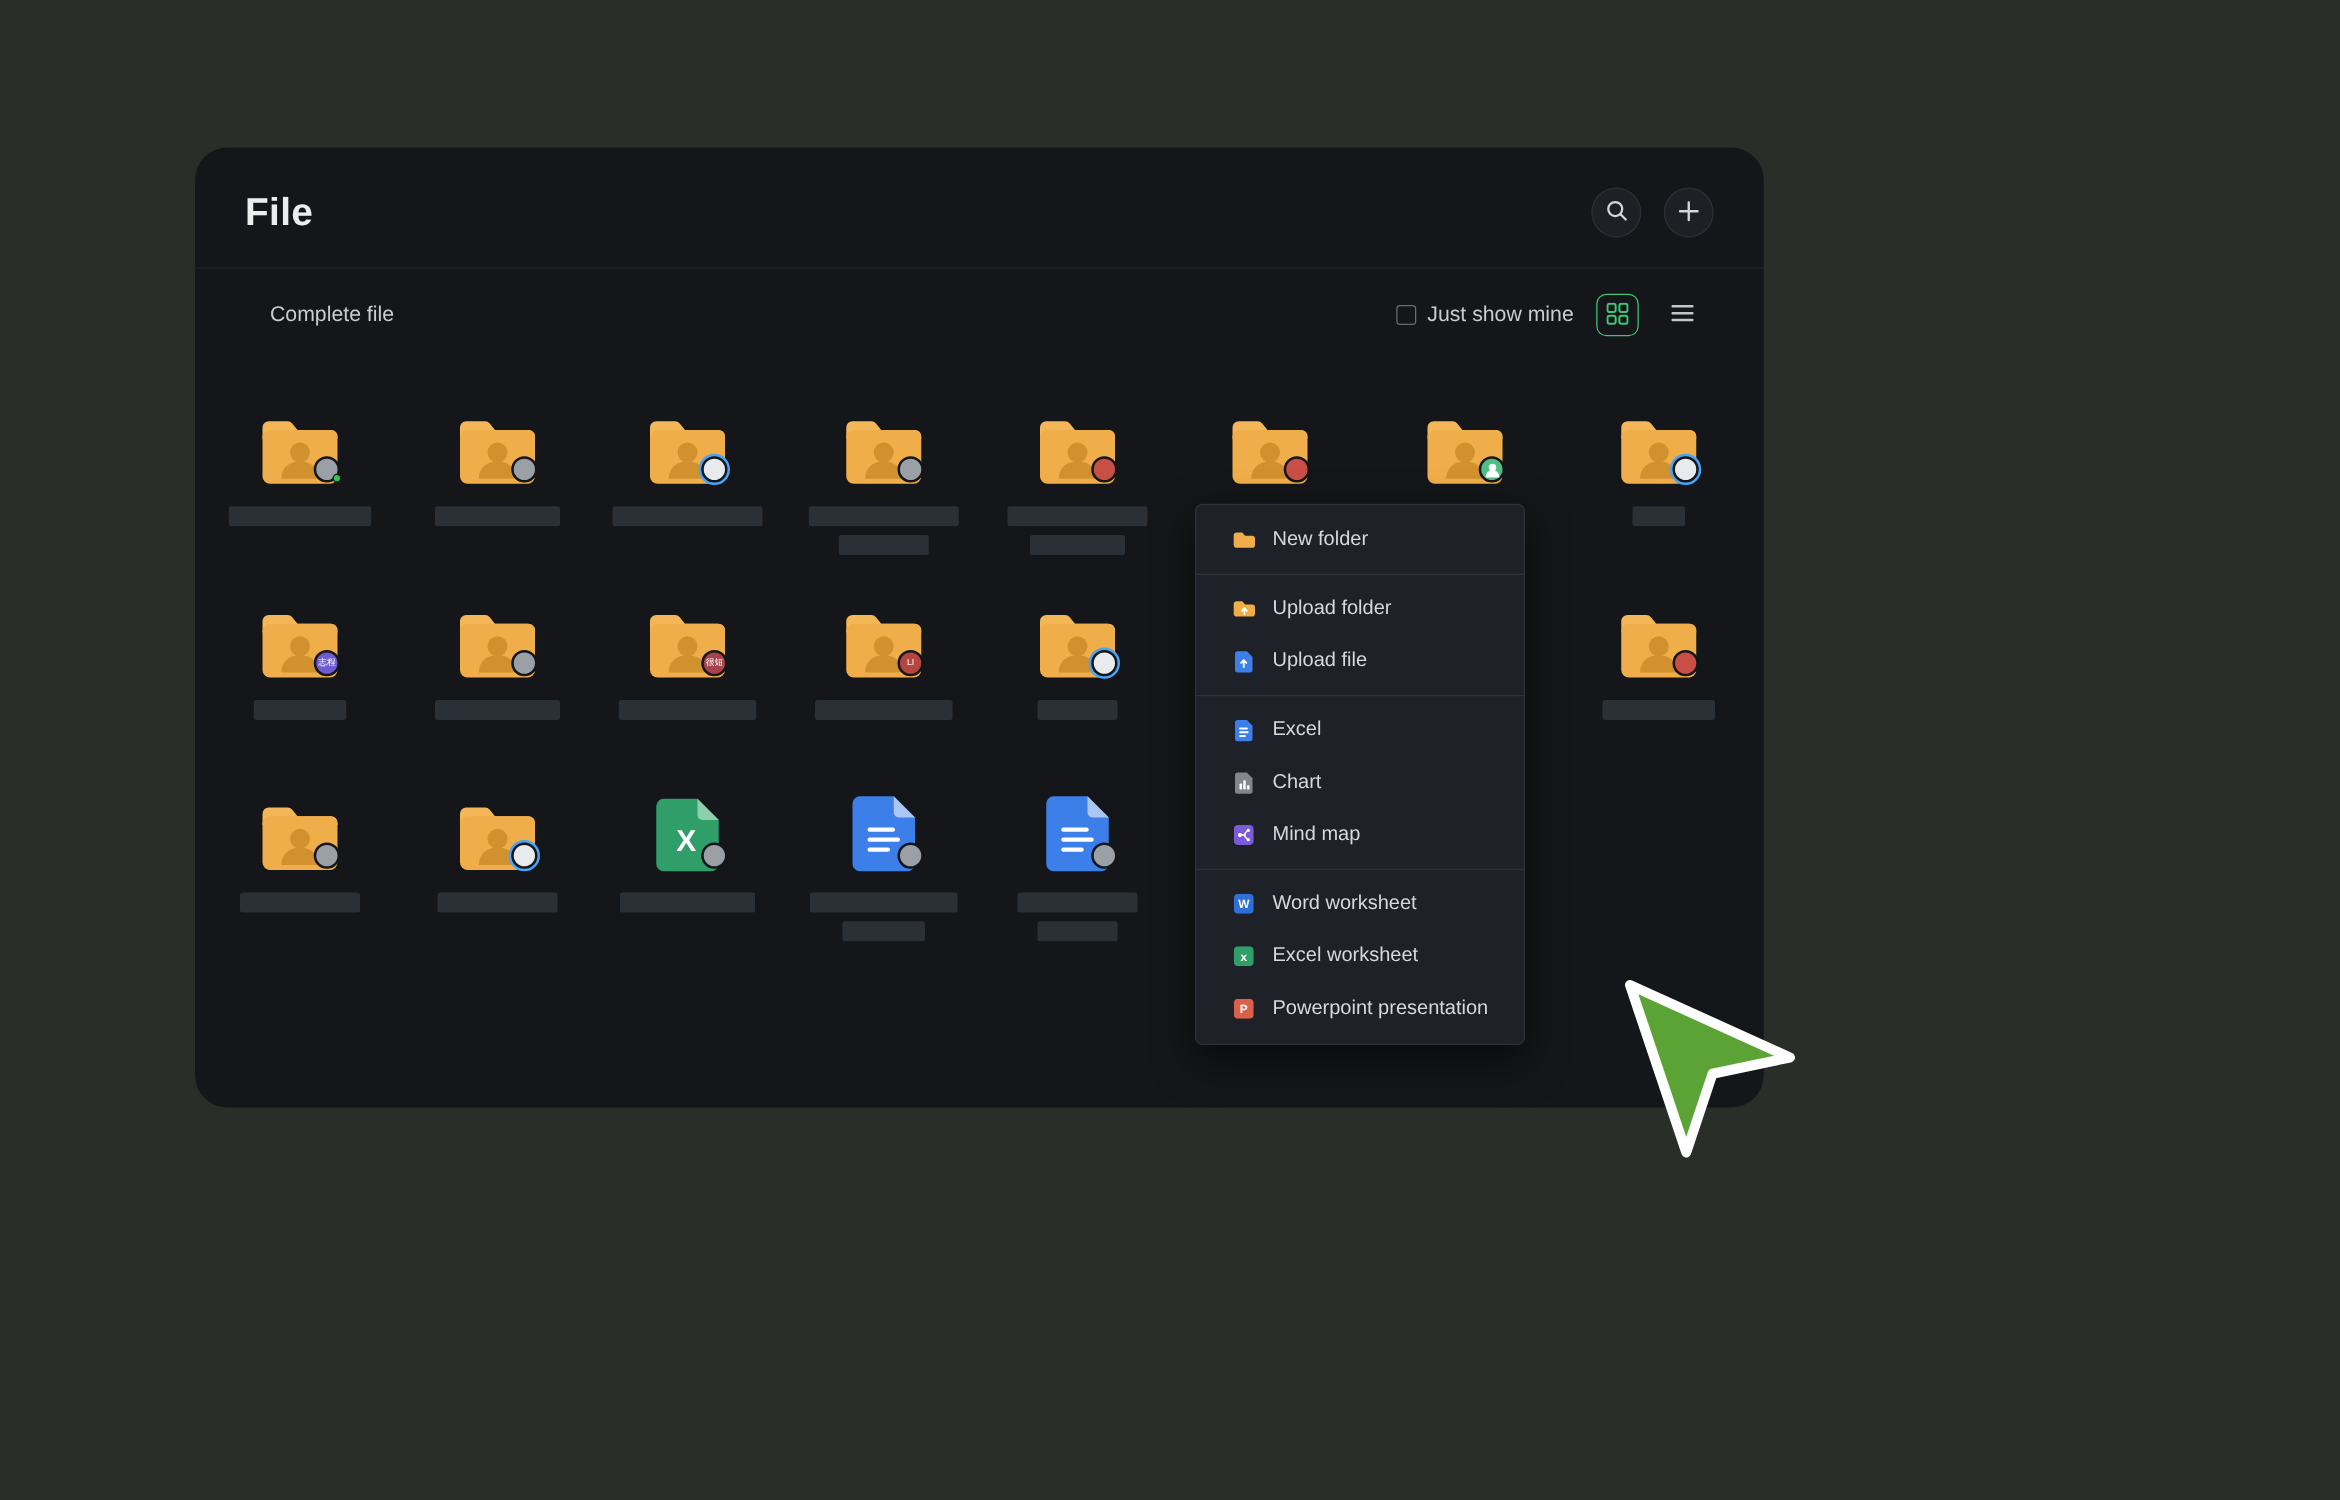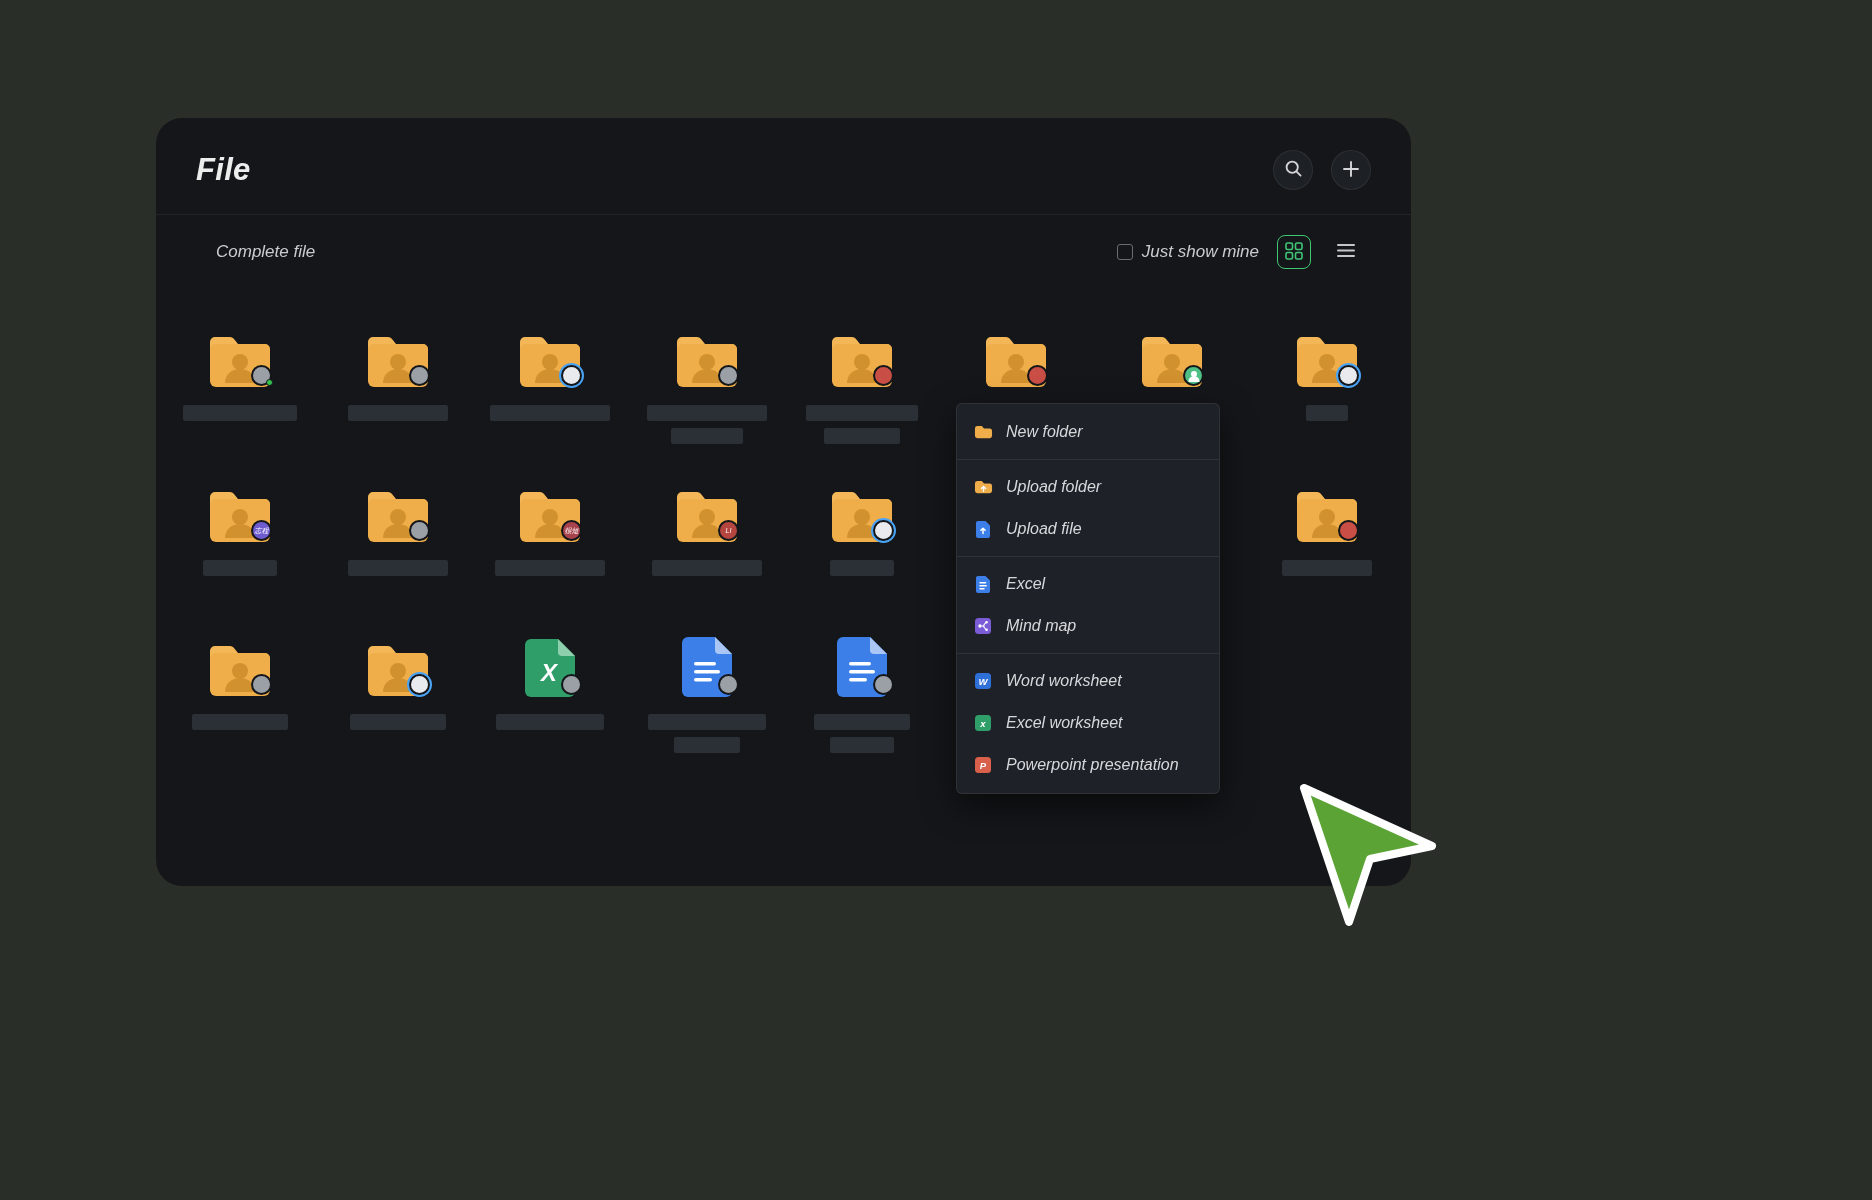--- a/index.html
+++ b/index.html
@@ -1,17 +1,17 @@
 <!DOCTYPE html>
 <html><head>
 <meta charset="utf-8">
 <style>
   html,body{margin:0;padding:0;background:#2a2e28;}
   *{box-sizing:border-box;font-family:"Liberation Sans",sans-serif;}
-  .page{position:relative;width:1872px;height:1200px;background:#2a2e28;overflow:hidden;font-style:italic;}
+  .page{position:relative;width:1872px;height:1200px;background:#2a2e28;overflow:hidden;}
 
   .panel{position:absolute;left:156px;top:118px;width:1255px;height:768px;background:#141619;border-radius:26px;}
 
   .panel-header{display:flex;justify-content:space-between;align-items:center;padding:32px 40px 24px 40px;border-bottom:1px solid rgba(255,255,255,.06);}
   .page-title{margin:0;font-size:31px;font-weight:700;color:#eceded;letter-spacing:.3px;}
   .header-actions{display:flex;gap:18px;}
   .icon-btn{width:40px;height:40px;border-radius:50%;background:#1d2126;border:1px solid rgba(255,255,255,.07);display:flex;align-items:center;justify-content:center;cursor:pointer;padding:0;}
 
   .subheader{display:flex;justify-content:space-between;align-items:center;padding:20px 48px 0 48px;}
   .section-label{color:#c9ccd0;font-size:17px;margin-left:12px;}
@@ -27,21 +27,21 @@
   .icon-wrap{position:relative;display:flex;justify-content:center;align-items:flex-end;height:66px;}
   .badge{position:absolute;width:21px;height:21px;border-radius:50%;border:2px solid #141619;display:flex;align-items:center;justify-content:center;left:calc(50% + 11px);top:42px;}
   .badge-text{font-size:7px;color:#fff;line-height:1;white-space:nowrap;}
   .status-dot{position:absolute;right:-3px;bottom:-2px;width:7px;height:7px;border-radius:50%;background:#35c24d;border:1.5px solid #141619;}
   .person-glyph{position:absolute;inset:0;}
   .person-glyph::before{content:"";position:absolute;left:50%;top:3.5px;transform:translateX(-50%);width:6px;height:6px;border-radius:50%;background:#fff;}
   .person-glyph::after{content:"";position:absolute;left:50%;bottom:2.5px;transform:translateX(-50%);width:11px;height:5.5px;border-radius:6px 6px 0 0;background:#fff;}
   .name-bar{position:absolute;height:16px;border-radius:2px;background:#2b3037;}
 
   .context-menu{position:absolute;left:800px;top:285px;width:264px;background:#1e2127;border:1px solid rgba(255,255,255,.08);border-radius:6px;padding:7px 0;box-shadow:0 12px 32px rgba(0,0,0,.55);z-index:5;}
-  .menu-item{display:flex;align-items:center;gap:13px;height:42px;padding:0 16px;cursor:pointer;}
+  .menu-item{display:flex;align-items:center;gap:13px;height:42px;padding:0 28px;cursor:pointer;}
   .menu-icon{width:20px;display:flex;justify-content:center;align-items:center;}
   .menu-label{color:#d6d9dc;font-size:16px;white-space:nowrap;}
   .menu-divider{height:1px;background:rgba(255,255,255,.08);margin:6px 0;}
 
   .cursor{position:absolute;left:1296px;top:784px;z-index:9;}
 </style>
 </head>
 <body>
 
 <div class="page">
@@ -374,20 +374,31 @@
               <path d="M3 1 h7.5 L15 5.5 v10.5 a2 2 0 0 1 -2 2 H3 a2 2 0 0 1 -2 -2 V3 a2 2 0 0 1 2 -2 z" fill="#3d7fe8"></path>
               <rect x="4.3" y="7" width="7" height="1.5" rx=".75" fill="#fff"></rect>
               <rect x="4.3" y="10" width="7.6" height="1.5" rx=".75" fill="#fff"></rect>
               <rect x="4.3" y="13" width="5.4" height="1.5" rx=".75" fill="#fff"></rect>
             </svg>
           </span>
           <span class="menu-label">Excel</span>
         </div>
         <div class="menu-item">
           <span class="menu-icon">
+            <svg width="16" height="19" viewBox="0 0 16 19">
+              <path d="M3 1 h7.5 L15 5.5 v10.5 a2 2 0 0 1 -2 2 H3 a2 2 0 0 1 -2 -2 V3 a2 2 0 0 1 2 -2 z" fill="#81868c"></path>
+              <rect x="4.6" y="9.8" width="2" height="4.8" rx=".6" fill="#fff"></rect>
+              <rect x="7.6" y="7.2" width="2" height="7.4" rx=".6" fill="#fff"></rect>
+              <rect x="10.6" y="11.2" width="2" height="3.4" rx=".6" fill="#fff"></rect>
+            </svg>
+          </span>
+          <span class="menu-label">Chart</span>
+        </div>
+        <div class="menu-item">
+          <span class="menu-icon">
             <svg width="16" height="16" viewBox="0 0 16 16">
               <rect width="16" height="16" rx="3.5" fill="#7b5bd6"></rect>
               <circle cx="5" cy="8" r="1.7" fill="#fff"></circle>
               <path d="M6.7 8 h2.6 M10.6 4.9 L8.8 7 M10.6 11.1 L8.8 9" stroke="#fff" stroke-width="1.1" stroke-linecap="round"></path>
               <circle cx="11.6" cy="4.3" r="1.3" fill="#fff"></circle>
               <circle cx="11.6" cy="11.7" r="1.3" fill="#fff"></circle>
             </svg>
           </span>
           <span class="menu-label">Mind map</span>
         </div>

